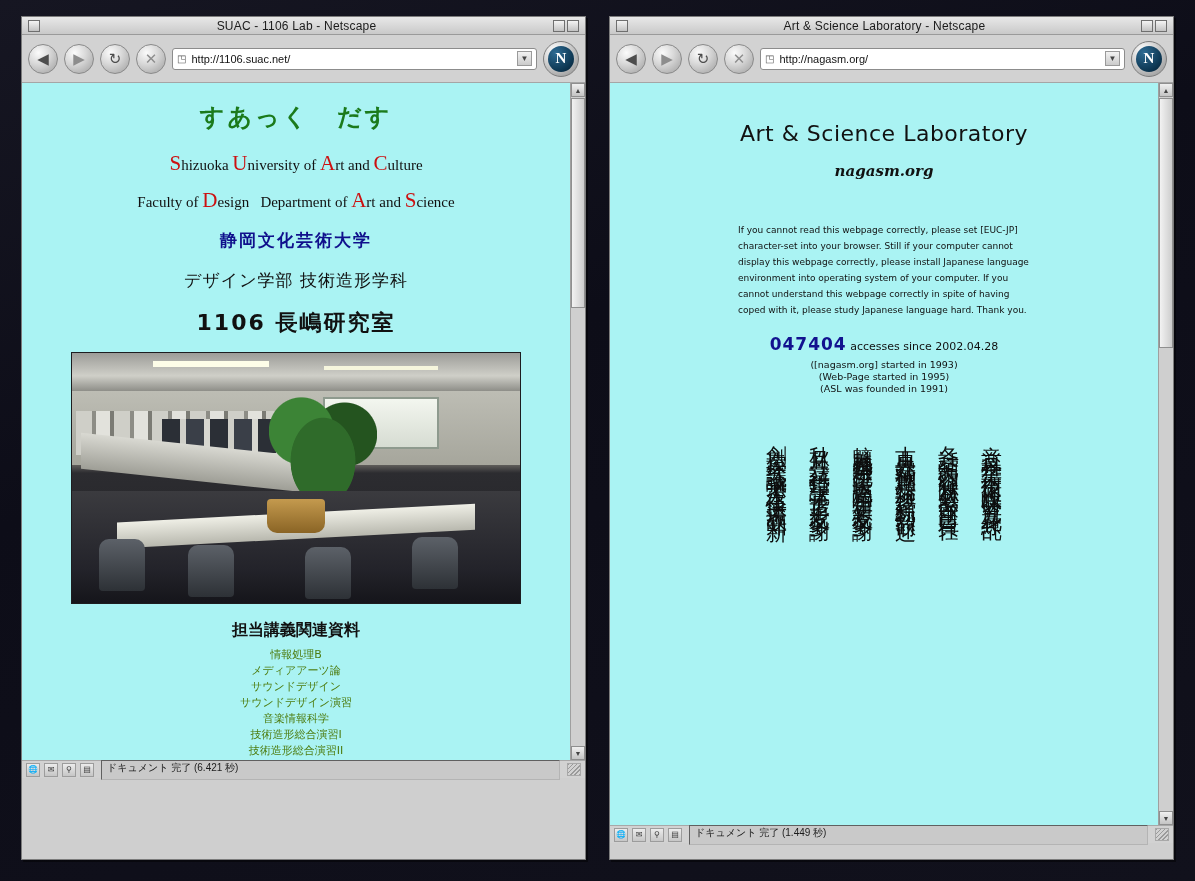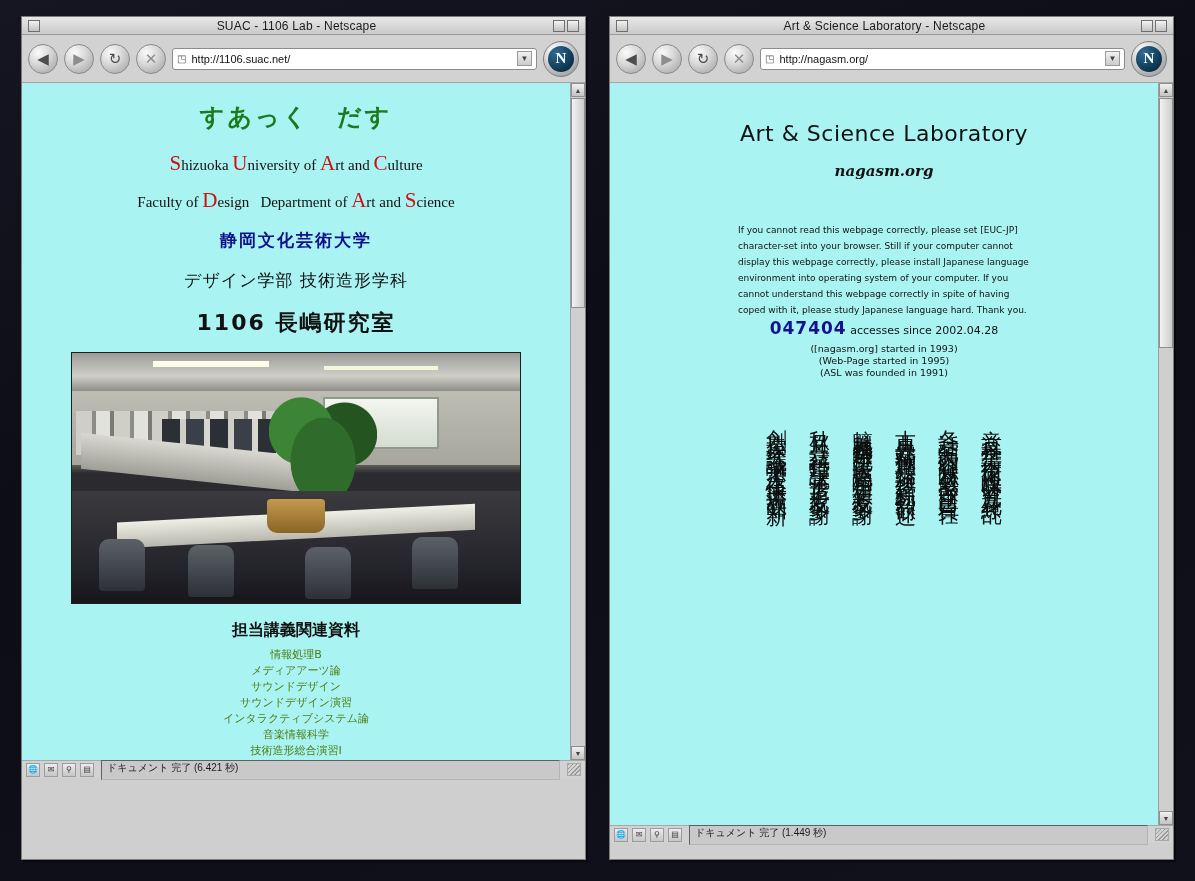--- a/index.html
+++ b/index.html
@@ -324,21 +324,21 @@
     margin-top: 16px;
     font-family: "DejaVu Serif", serif;
   }
   .p2 .notice {
     width: 292px; margin: 42px auto 0;
     text-align: left;
     font-size: 9px; line-height: 16px; color: #111;
     font-family: "DejaVu Sans", sans-serif;
   }
   .p2 .counter-row {
-    font-size: 11px; color: #111;
+    margin-top: 16px; font-size: 11px; color: #111;
     font-family: "DejaVu Sans", sans-serif;
   }
   .p2 .counter-num {
     font-size: 17px; font-weight: bold; color: #12128f; letter-spacing: 1px;
     font-family: "DejaVu Sans", sans-serif;
   }
   .p2 .small-lines {
     margin-top: 5px; font-size: 9.5px; line-height: 12px; color: #111;
     font-family: "DejaVu Sans", sans-serif;
   }
@@ -424,21 +424,20 @@
             <div class="ph-chair3"></div>
             <div class="ph-chair4"></div>
           </div>
 
           <div class="course-head">担当講義関連資料</div>
           <div class="course-list">
             <div>情報処理B</div>
             <div>メディアアーツ論</div>
             <div>サウンドデザイン</div>
             <div>サウンドデザイン演習</div>
-            <div>インタラクティブシステム論</div>
             <div>音楽情報科学</div>
             <div>技術造形総合演習I</div>
             <div>技術造形総合演習II</div>
             <div>卒業制作/研究</div>
             <div>(大学院)メディアデザイン特論</div>
           </div>
         </div>
       </div>
 
       <div class="vscroll">

